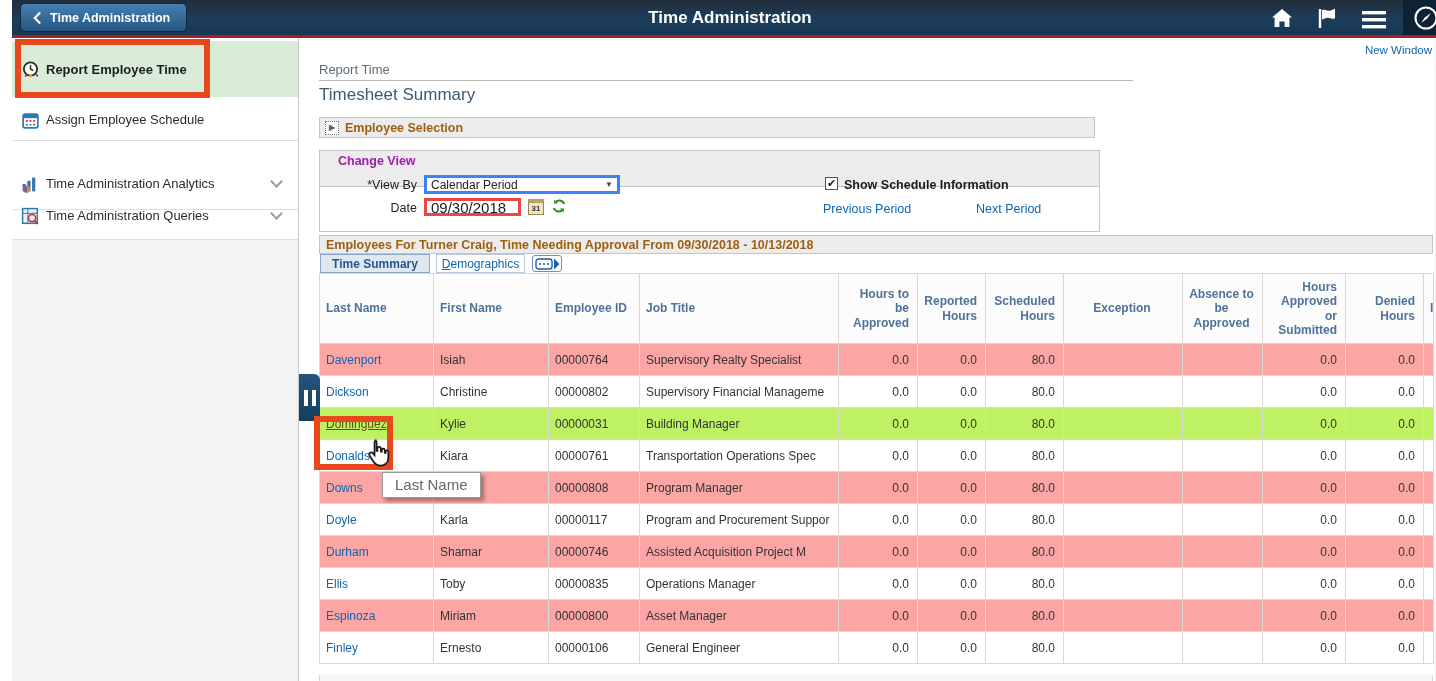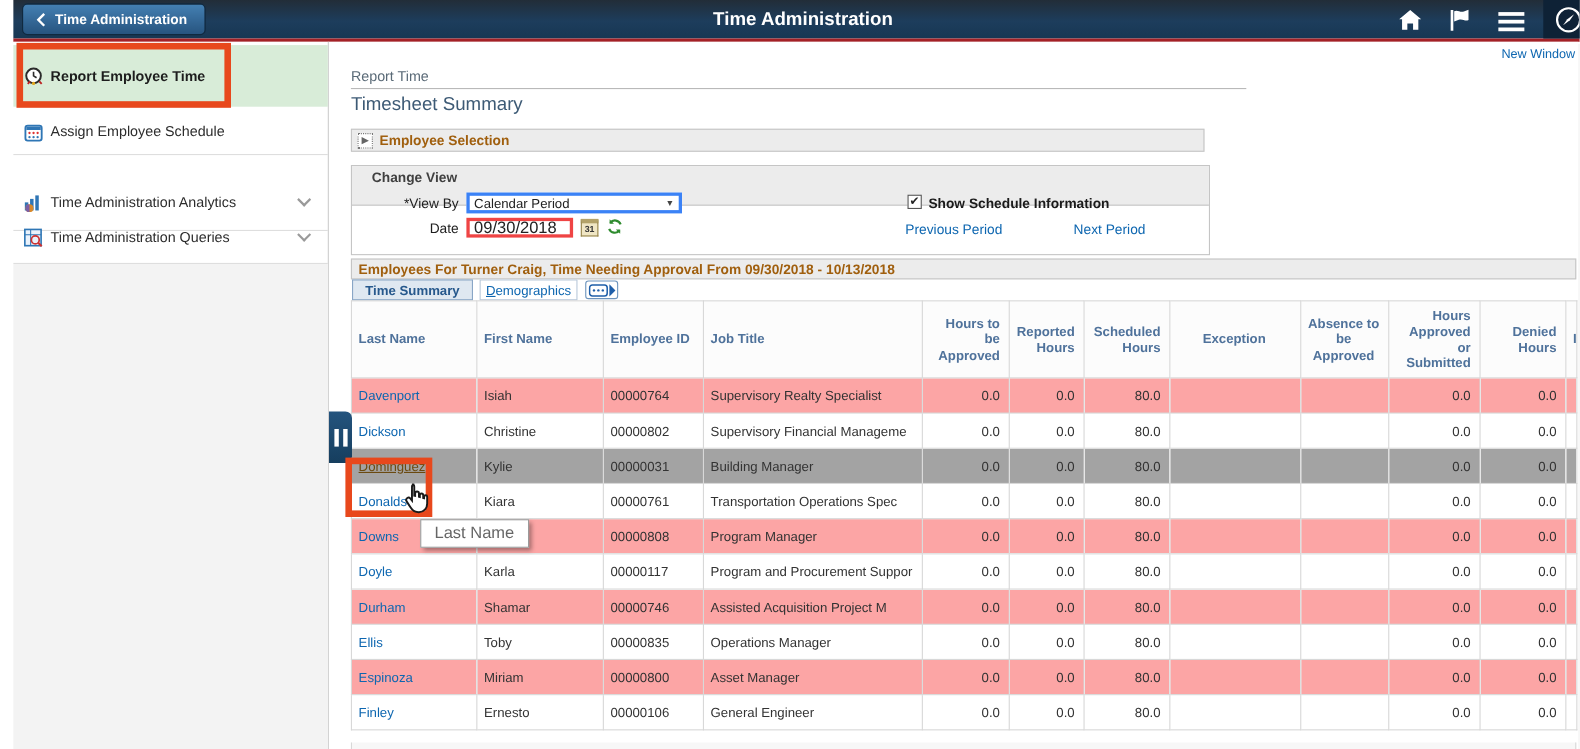--- a/index.html
+++ b/index.html
@@ -61,21 +61,21 @@
     position:absolute; background:#ececec; border:1px solid #c5c5c5;
     display:flex; align-items:center; font-size:12.5px; font-weight:bold; color:#a05f0e;
   }
   #emp-selection { left:20px; top:79px; width:776px; height:21px; }
   .expand-box {
     width:14px; height:14px; margin:0 6px 0 5px; border:1px dotted #777; background:#fff;
     display:flex; align-items:center; justify-content:center; font-size:8px; color:#666; cursor:pointer;
   }
   
   #change-view { position:absolute; left:20px; top:112px; width:781px; height:82px; border:1px solid #c5c5c5; background:#fff; }
-  #cv-header { height:36px; background:#ececec; border-bottom:1px solid #c5c5c5; font-size:12.5px; font-weight:bold; color:#404040; line-height:20px; padding-left:18px; }
+  #cv-header { height:36px; background:#ececec; border-bottom:1px solid #c5c5c5; font-size:12.5px; font-weight:bold; color:#a21caf; line-height:20px; padding-left:18px; }
   .cv-label { position:absolute; width:97px; text-align:right; font-size:12.5px; color:#1e1e1e; }
   #viewby-label { left:0; top:27px; }
   #date-label { left:0; top:50px; }
   #viewby-select {
     position:absolute; left:104px; top:24px; width:196px; height:19px;
     border:3px solid #3b82f6; background:#fff; font-size:12px; color:#222;
     display:flex; align-items:center; padding-left:4px; cursor:pointer;
   }
   #viewby-select .dd-arrow { position:absolute; right:4px; font-size:8px; color:#444; }
   #date-input {
@@ -112,21 +112,21 @@
   #emp-table col.c6{width:78px}  #emp-table col.c7{width:119px} #emp-table col.c8{width:80px}
   #emp-table col.c9{width:83px}  #emp-table col.c10{width:78px} #emp-table col.c11{width:10px}
   #emp-table th, #emp-table td { border:1px solid #d8d8d8; font-size:12px; overflow:hidden; }
   #emp-table thead th {
     height:70px; background:#fcfcfc; color:#4f729b; font-weight:bold;
     vertical-align:middle; text-align:left; padding:0 8px 0 6px; white-space:normal; line-height:1.2;
   }
   #emp-table th.num, #emp-table td.num { text-align:right; }
   #emp-table tbody td { height:32px; background:#fff; color:#333; white-space:nowrap; padding:0 8px 0 6px; }
   #emp-table tr.odd td { background:#fca5a5; }
-  #emp-table tr.hl td { background:#a3a3a3; }
+  #emp-table tr.hl td { background:#bef264; }
   a.lname { color:#0d66b0; text-decoration:none; cursor:pointer; }
   tr.hl a.lname { color:#6b4a10; text-decoration:underline; }
   #partial-row { position:absolute; left:20px; top:637px; width:1114px; height:6px; background:#f7f7f7; border-left:1px solid #d8d8d8; border-right:1px solid #d8d8d8; }
   
   #drawer-handle {
     position:absolute; left:0; top:336px; width:21px; height:47px;
     background:linear-gradient(180deg,#24547e,#163e5e); border-radius:0 6px 6px 0;
     display:flex; align-items:center; justify-content:center; gap:4px; cursor:pointer;
   }
   #drawer-handle i { display:block; width:4px; height:16px; background:#fff; }

